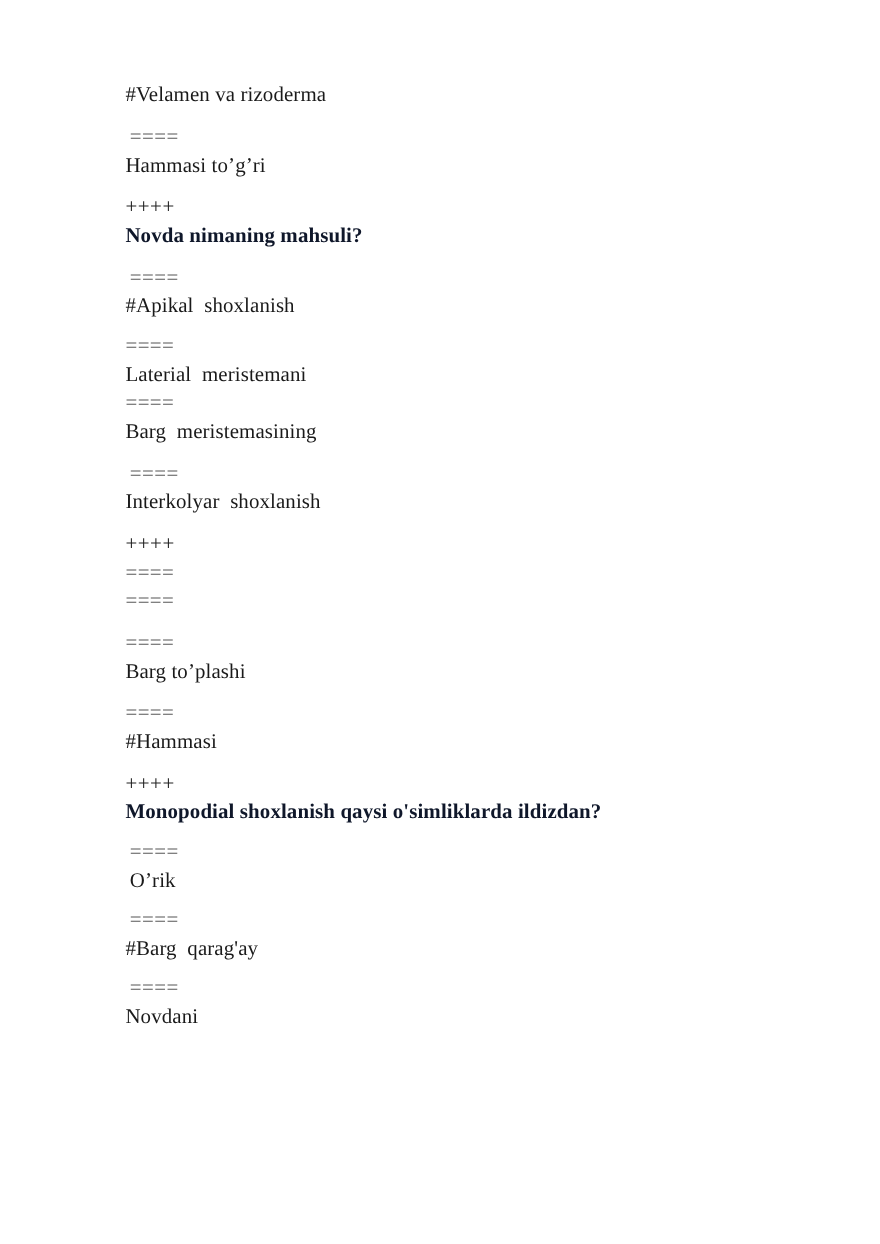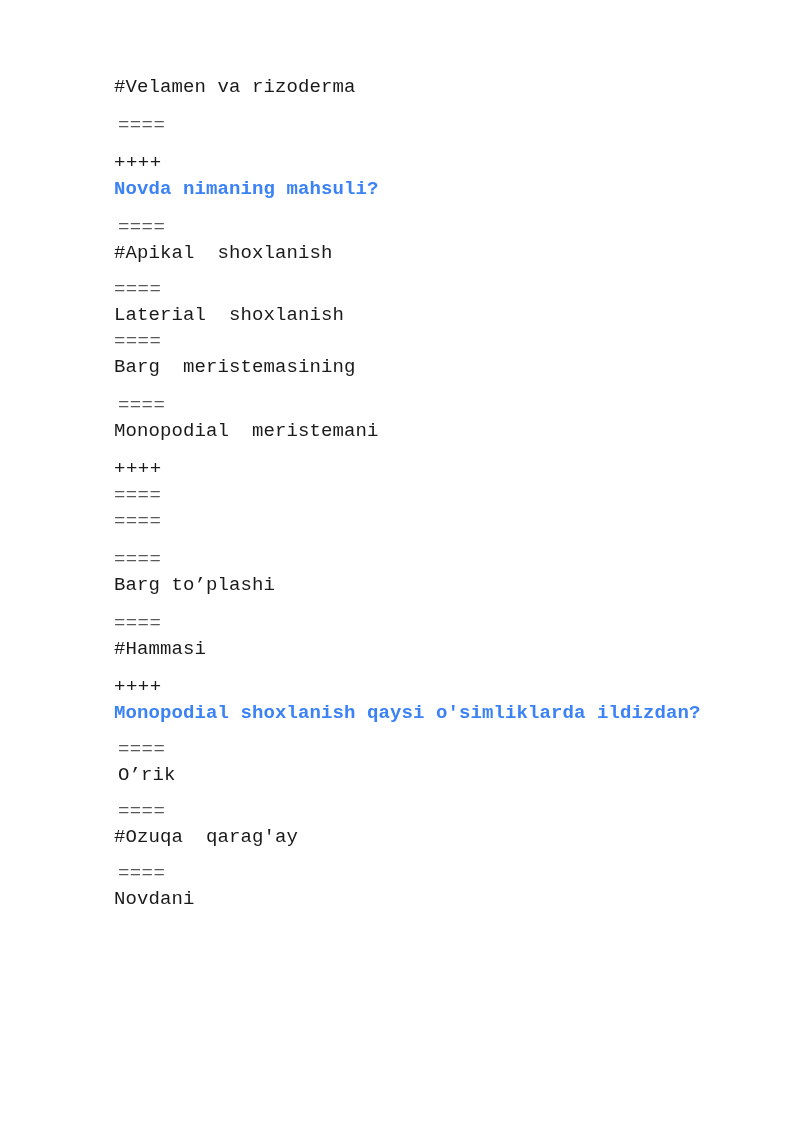--- a/index.html
+++ b/index.html
@@ -6,76 +6,77 @@
     margin: 0;
     padding: 0;
     background: #ffffff;
   }
   .page {
     position: relative;
     width: 800px;
     height: 1131px;
     background: #ffffff;
     overflow: hidden;
-    font-family: Liberation Mono, monospace;
+    font-family: Liberation Serif, serif;
   }
   .doc-body {
     position: absolute;
     top: 74px;
     left: 114px;
     right: 56px;
   }
   .line {
     font-size: 19px;
     line-height: 26px;
     color: #191919;
     white-space: pre-wrap;
     letter-spacing: 0.1px;
   }
   .line.answer { color: #1a1a1a; }
   .line.plus   { color: #1b1b1b; letter-spacing: 0.5px; }
   .line.question {
     font-weight: bold;
-    color: #3b82f6;
+    color: #0f172a;
   }
   .line.separator {
     color: #595959;
     letter-spacing: 0.4px;
   }
   .sp-none   { margin-top: 0; }
   .sp-small  { margin-top: 10px; }
   .sp-normal { margin-top: 12px; }
   .indent    { padding-left: 4px; }
 </style>
 </head>
 <body>
 
 <div class="page">
   <div class="doc-body">
       <div class="line answer sp-none">#Velamen va rizoderma</div>
       <div class="line separator sp-normal indent">====</div>
+      <div class="line answer sp-none">Hammasi to’g’ri</div>
       <div class="line plus sp-normal">++++</div>
       <div class="line question sp-none">Novda nimaning mahsuli?</div>
       <div class="line separator sp-normal indent">====</div>
       <div class="line answer sp-none">#Apikal  shoxlanish</div>
       <div class="line separator sp-small">====</div>
-      <div class="line answer sp-none">Laterial  shoxlanish</div>
+      <div class="line answer sp-none">Laterial  meristemani</div>
       <div class="line separator sp-none">====</div>
       <div class="line answer sp-none">Barg  meristemasining</div>
       <div class="line separator sp-normal indent">====</div>
-      <div class="line answer sp-none">Monopodial  meristemani</div>
+      <div class="line answer sp-none">Interkolyar  shoxlanish</div>
       <div class="line plus sp-normal">++++</div>
       <div class="line separator sp-none">====</div>
       <div class="line separator sp-none">====</div>
       <div class="line separator sp-normal">====</div>
       <div class="line answer sp-none">Barg to’plashi</div>
       <div class="line separator sp-normal">====</div>
       <div class="line answer sp-none">#Hammasi</div>
       <div class="line plus sp-normal">++++</div>
       <div class="line question sp-none">Monopodial shoxlanish qaysi o'simliklarda ildizdan?</div>
       <div class="line separator sp-small indent">====</div>
       <div class="line answer sp-none indent">O’rik</div>
       <div class="line separator sp-small indent">====</div>
-      <div class="line answer sp-none">#Ozuqa  qarag'ay</div>
+      <div class="line answer sp-none">#Barg  qarag'ay</div>
       <div class="line separator sp-small indent">====</div>
       <div class="line answer sp-none">Novdani</div>
     </div>
 </div>
 
 </body></html>

